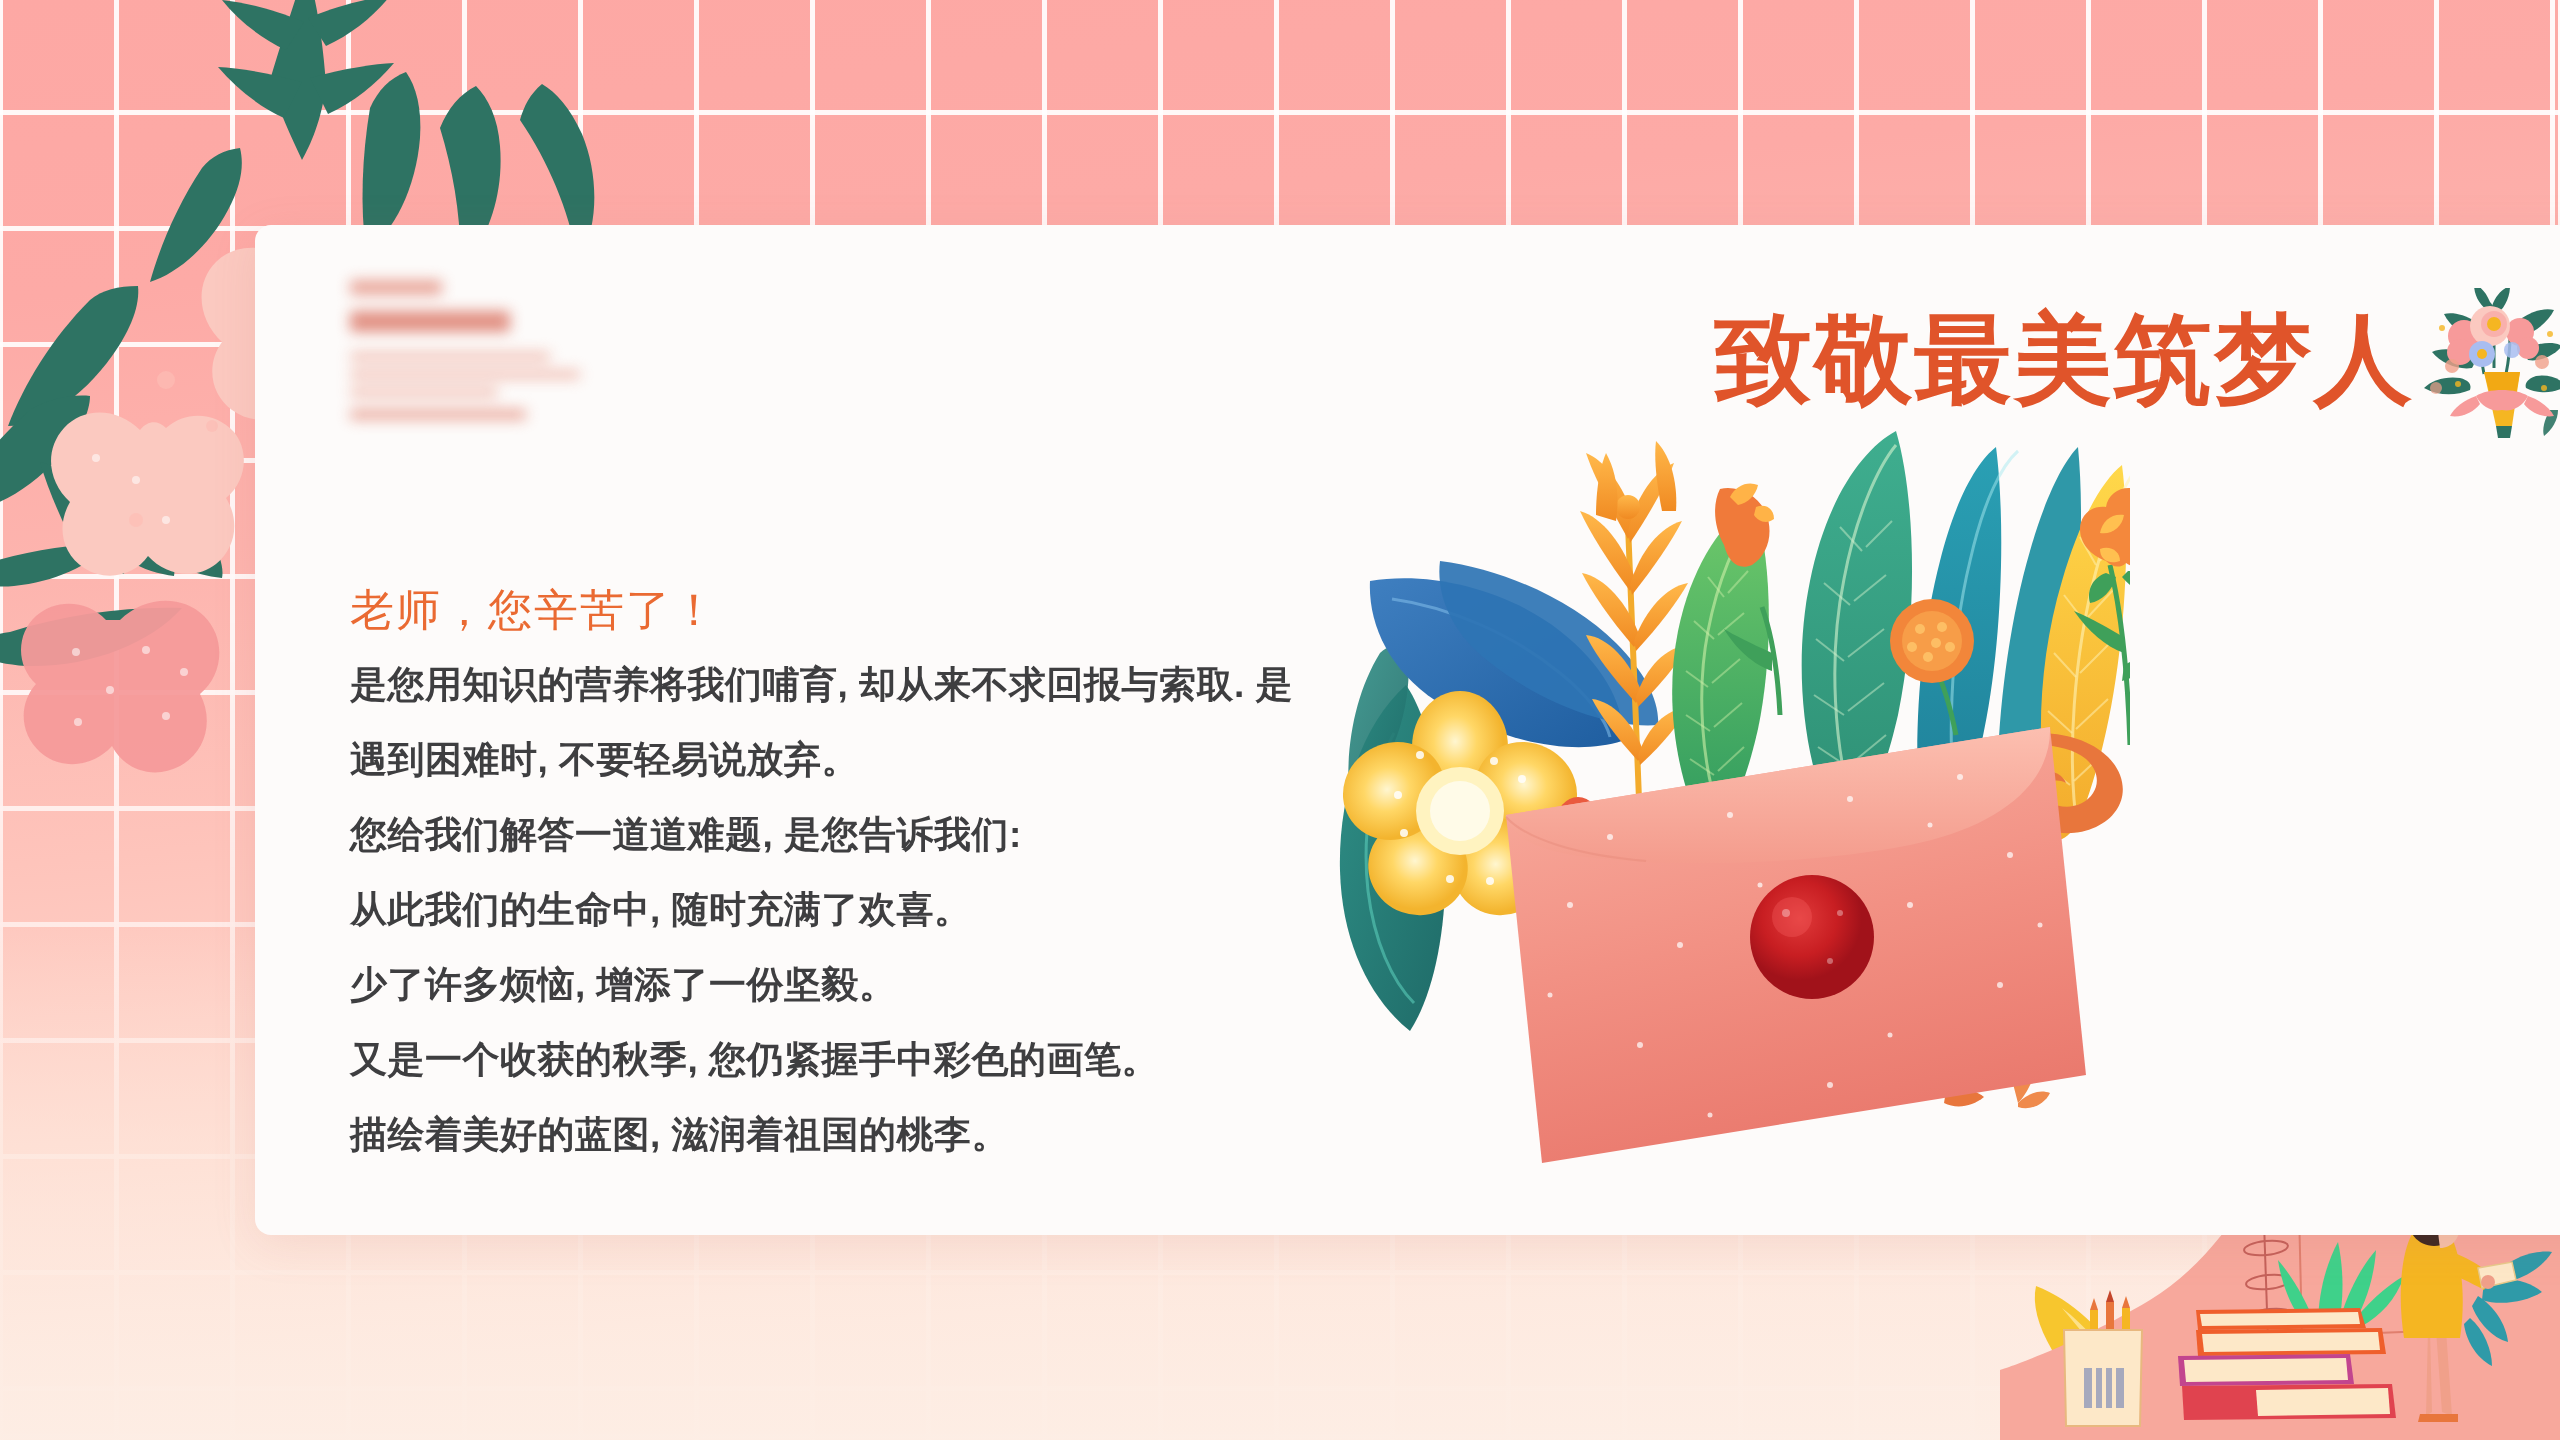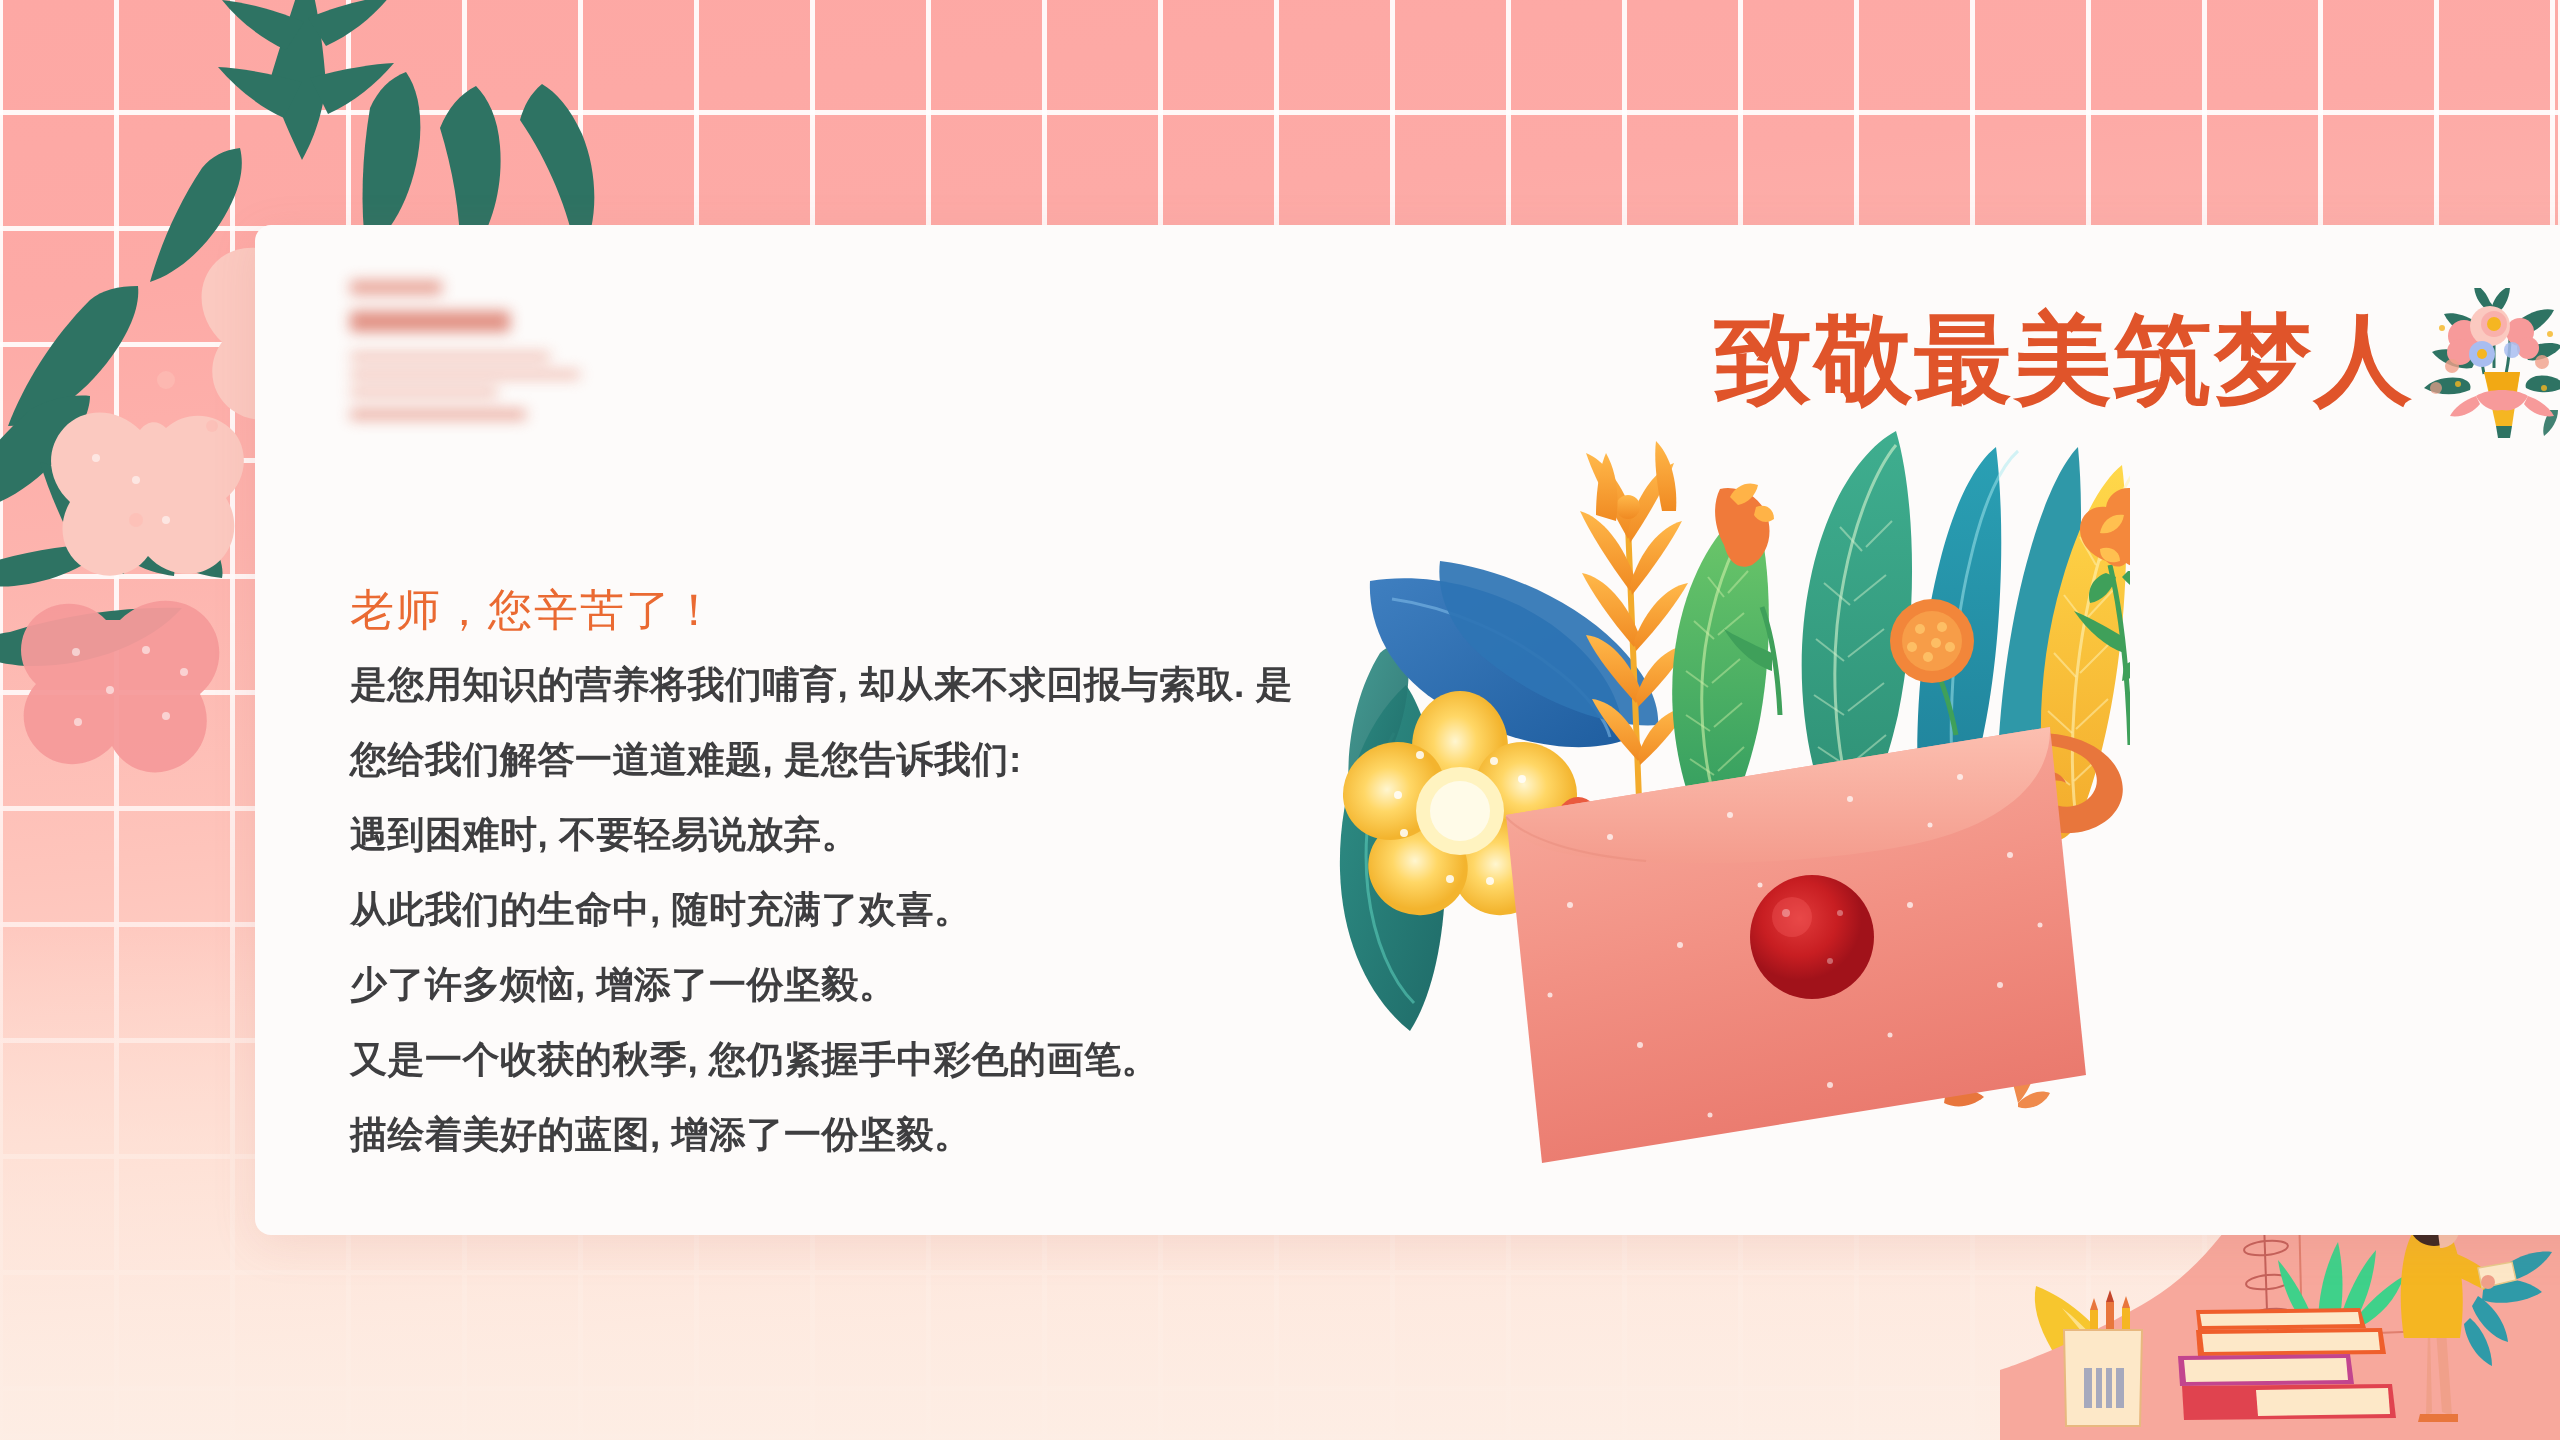--- a/index.html
+++ b/index.html
@@ -370,26 +370,26 @@
             <circle cx="34" cy="96" r="3"></circle>
           <circle cx="120" cy="100" r="3"></circle>
         </g>
       </svg>
     </div>
 
     <div class="body-col">
       <div class="sub-title">老师，您辛苦了！</div>
       <ul class="poem">
         <li>是您用知识的营养将我们哺育, 却从来不求回报与索取. 是</li>
+        <li>遇到困难时, 不要轻易说放弃。</li>
         <li>您给我们解答一道道难题, 是您告诉我们:</li>
-        <li>遇到困难时, 不要轻易说放弃。</li>
         <li>从此我们的生命中, 随时充满了欢喜。</li>
         <li>少了许多烦恼, 增添了一份坚毅。</li>
         <li>又是一个收获的秋季, 您仍紧握手中彩色的画笔。</li>
-        <li>描绘着美好的蓝图, 增添了一份坚毅。</li>
+        <li>描绘着美好的蓝图, 滋润着祖国的桃李。</li>
       </ul>
     </div>
 
     <svg class="envelope-art" viewBox="0 0 820 800">
       <defs>
         <linearGradient id="gTeal" x1="0" y1="0" x2="1" y2="1">
           <stop offset="0%" stop-color="#2f8f86"></stop>
             <stop offset="100%" stop-color="#1f6b68"></stop>
         </linearGradient>
         <linearGradient id="gGreen" x1="0" y1="0" x2="0" y2="1">

